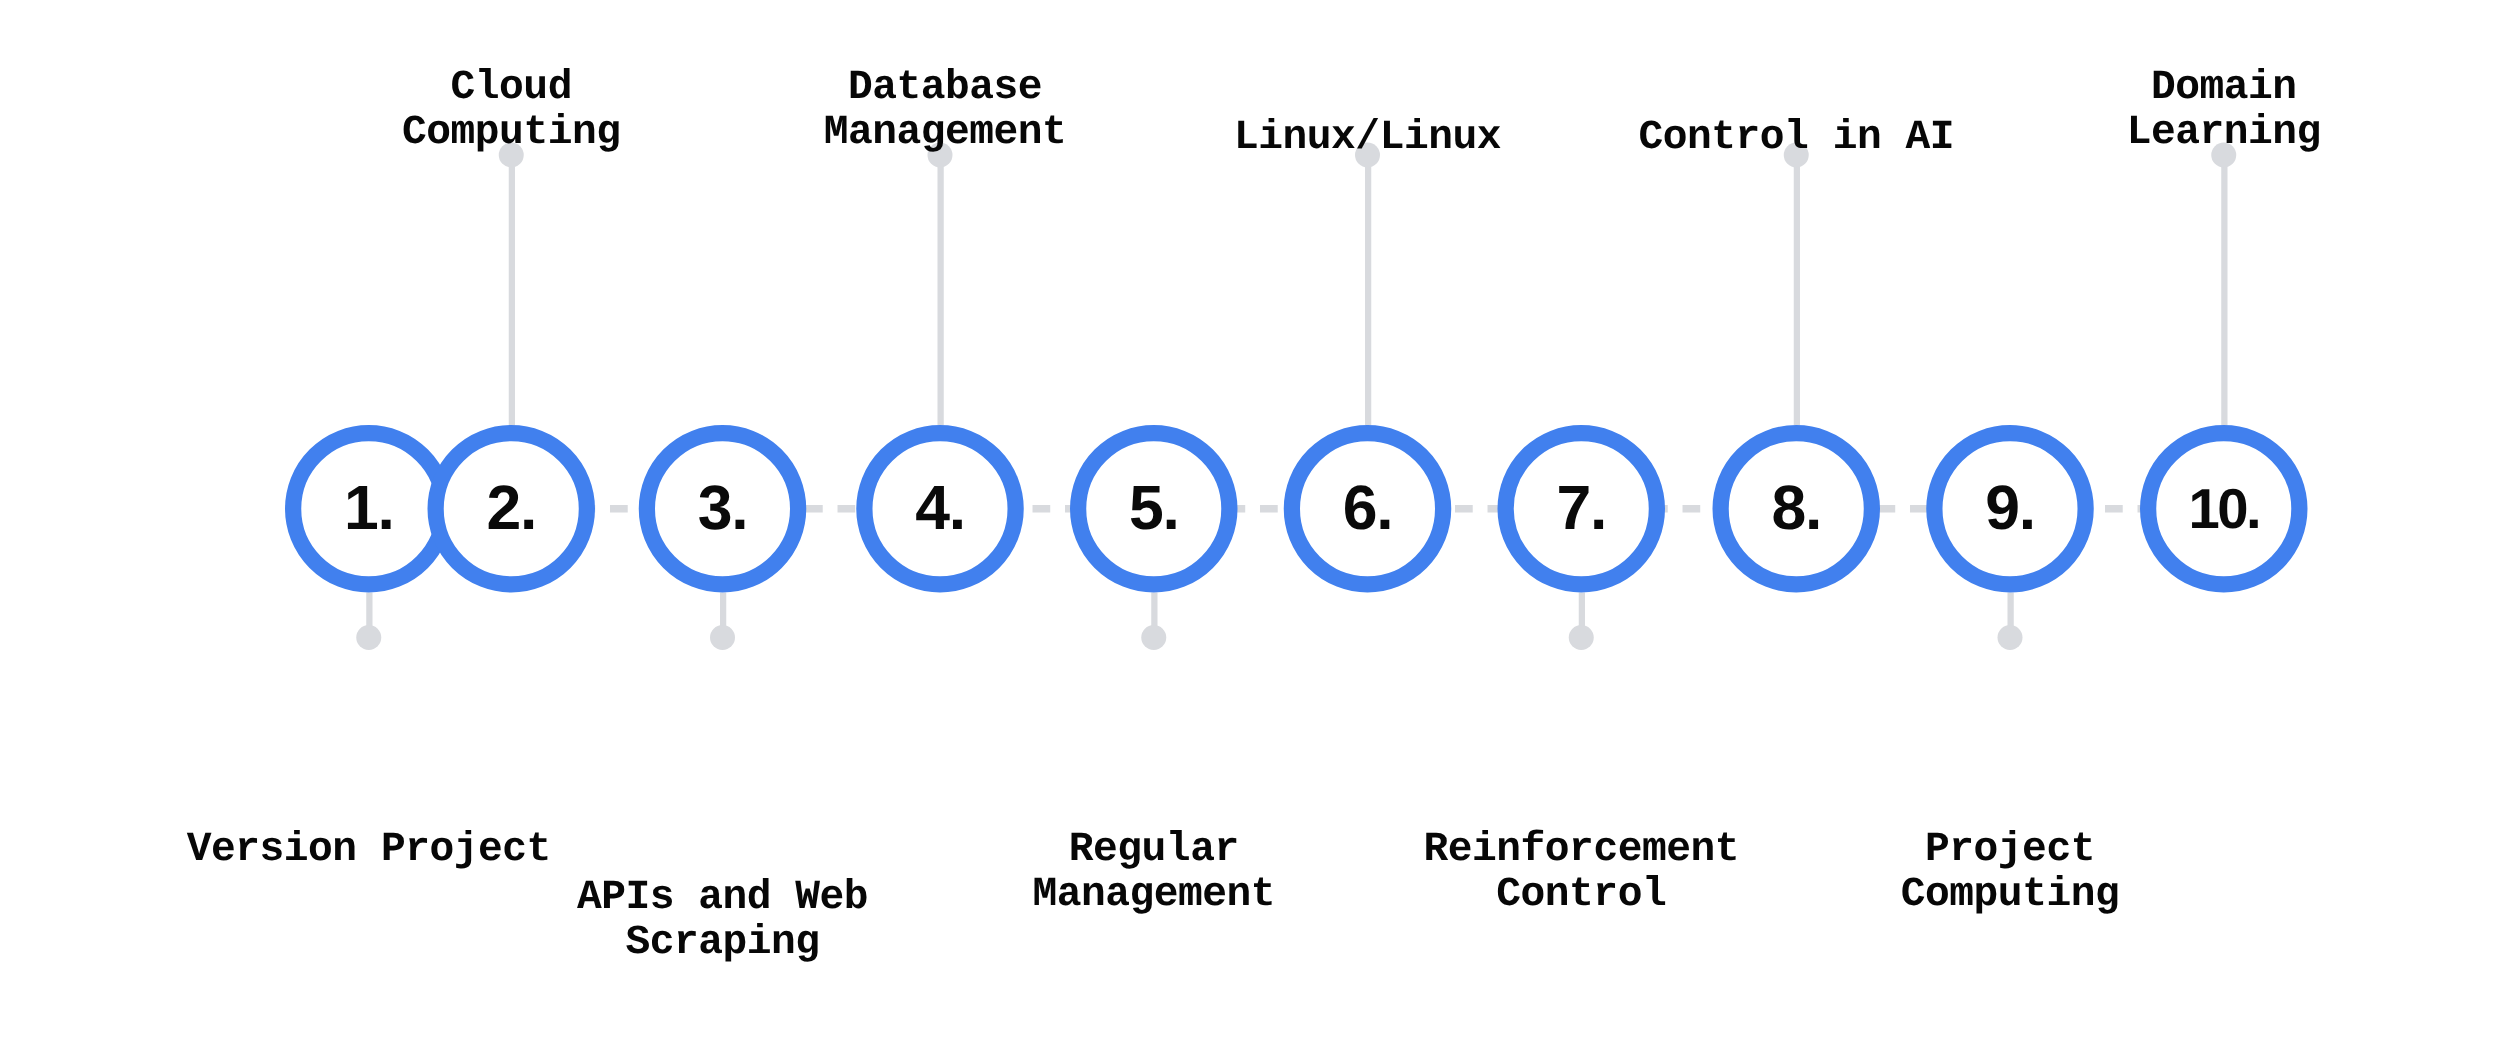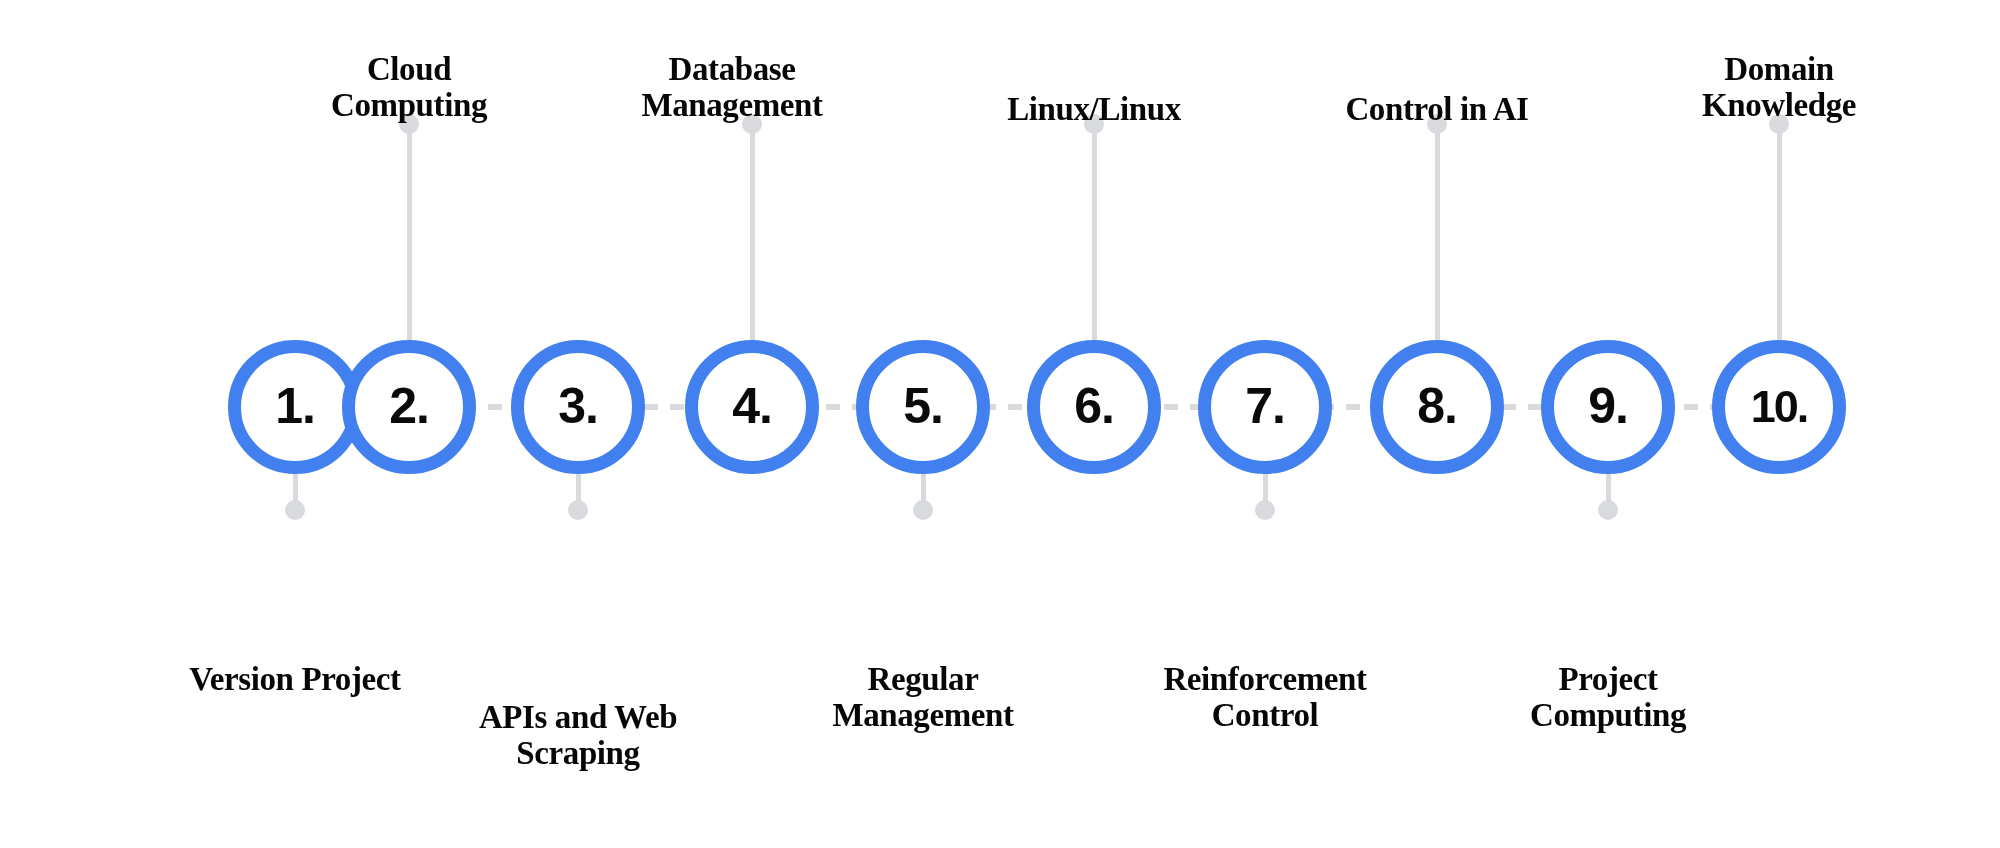--- a/index.html
+++ b/index.html
@@ -78,21 +78,21 @@
     height: 20px;
     margin-left: -10px;
     border-radius: 50%;
     background: #d8dade;
     z-index: 2;
   }
 
   
   .label {
     position: absolute;
-    font-family: Liberation Serif, serif;
+    font-family: Liberation Mono, monospace;
     font-weight: bold;
     font-size: 33px;
     line-height: 1.08;
     color: #070707;
     text-align: center;
     letter-spacing: -0.012em;
     white-space: pre-line;
     z-index: 4;
   }
   .label.top    { transform: translateX(-50%); }
@@ -124,21 +124,21 @@
       <div class="node" style="left: 578px;">
         <span class="node-number">3.</span>
       </div>
       <div class="label bottom" style="left: 578px; top: 700px;">APIs and Web
 Scraping</div>
       <div class="stem" style="left: 752px; top: 124px; height: 216px;"></div>
       <div class="dot" style="left: 752px; top: 114px;"></div>
       <div class="node" style="left: 752px;">
         <span class="node-number">4.</span>
       </div>
-      <div class="label top" style="left: 732px; top: 52px;">Database
+      <div class="label top" style="left: 756px; top: 52px;">Database
 Management</div>
       <div class="stem" style="left: 923px; top: 474px; height: 36px;"></div>
       <div class="dot" style="left: 923px; top: 500px;"></div>
       <div class="node" style="left: 923px;">
         <span class="node-number">5.</span>
       </div>
       <div class="label bottom" style="left: 923px; top: 662px;">Regular
 Management</div>
       <div class="stem" style="left: 1094px; top: 124px; height: 216px;"></div>
       <div class="dot" style="left: 1094px; top: 114px;"></div>
@@ -165,16 +165,16 @@
         <span class="node-number">9.</span>
       </div>
       <div class="label bottom" style="left: 1608px; top: 662px;">Project
 Computing</div>
       <div class="stem" style="left: 1779px; top: 124px; height: 216px;"></div>
       <div class="dot" style="left: 1779px; top: 114px;"></div>
       <div class="node" style="left: 1779px;">
         <span class="node-number wide">10.</span>
       </div>
       <div class="label top" style="left: 1779px; top: 52px;">Domain
-Knowledge</div>
+Learning</div>
     </div>
 
 </div>
 
 </body></html>

